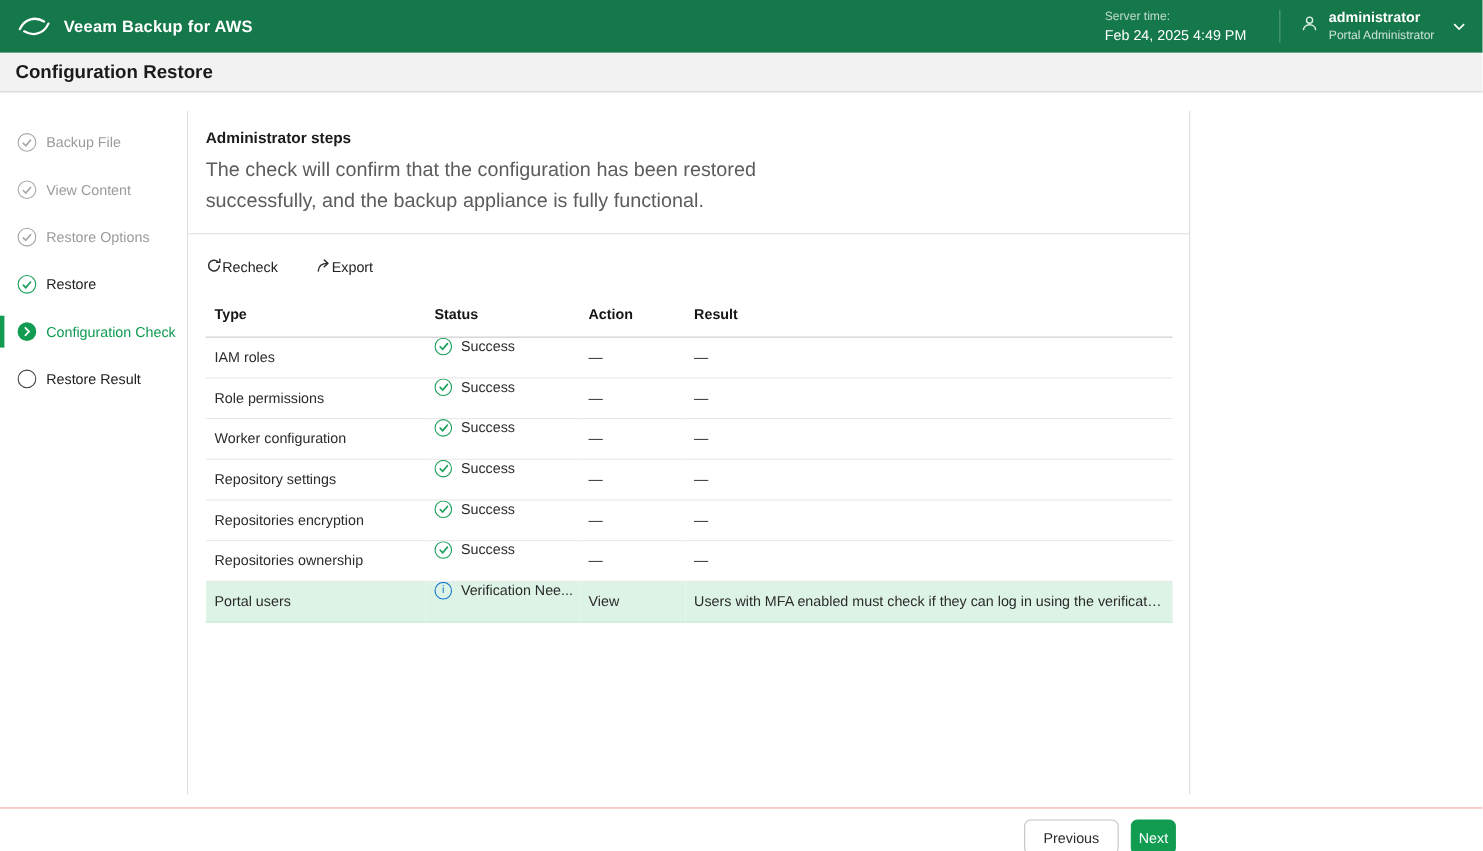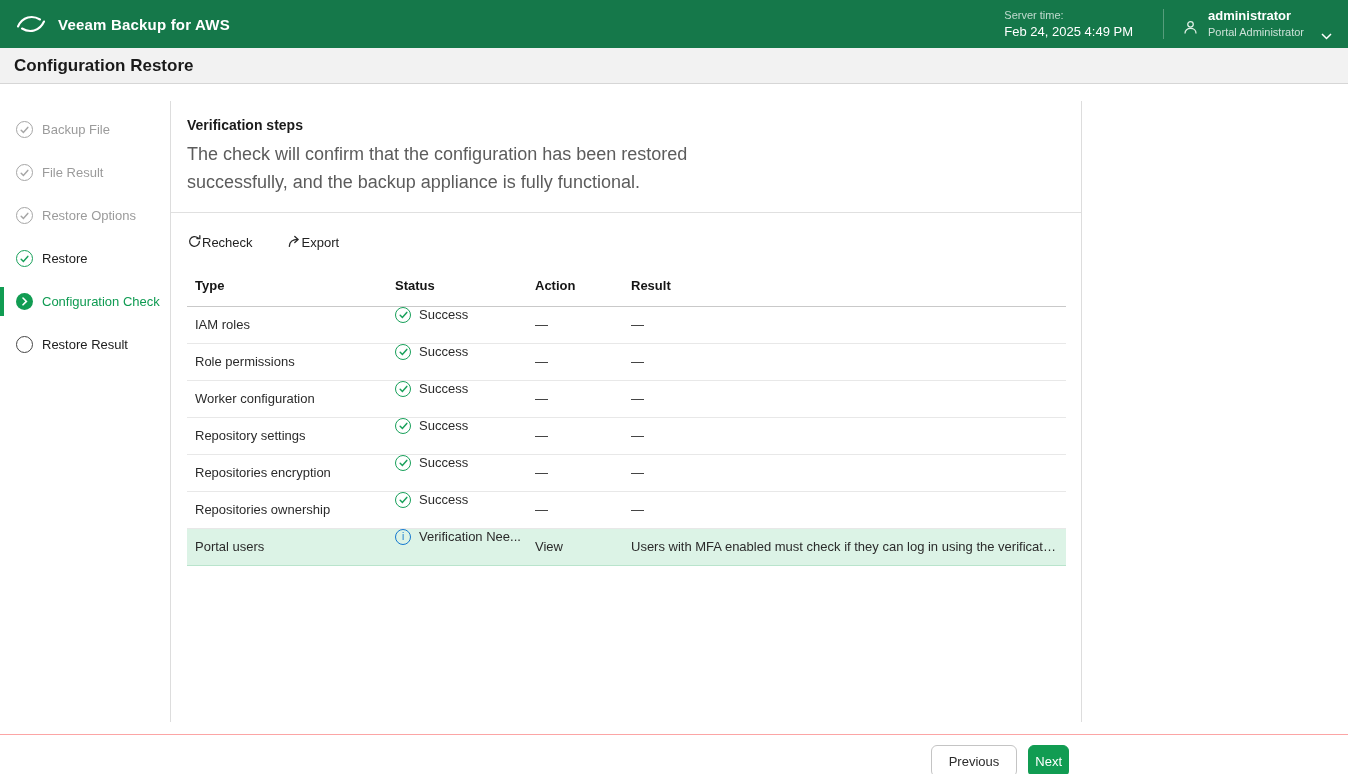--- a/index.html
+++ b/index.html
@@ -8,21 +8,21 @@
 
   
   .topbar { position:absolute; top:0; left:0; right:0; height:48px; background:#15784a; display:flex; align-items:center; padding:0 16px; color:#fff; }
   .logo { display:flex; align-items:center; margin-right:12px; }
   .app-title { font-size:15px; font-weight:bold; letter-spacing:.2px; }
   .topbar-spacer { flex:1; }
   .server-time { text-align:left; margin-right:30px; line-height:1.35; }
   .server-time .lbl { font-size:11px; color:rgba(255,255,255,.72); }
   .server-time .val { font-size:13px; color:#fff; }
   .topbar-divider { width:1px; height:30px; background:rgba(255,255,255,.28); margin-right:18px; }
-  .user-block { display:flex; align-items:flex-end; gap:9px; cursor:pointer; }
+  .user-block { display:flex; align-items:center; gap:9px; cursor:pointer; }
   .user-names { line-height:1.3; }
   .user-name { font-size:13px; font-weight:bold; }
   .user-role { font-size:11px; color:rgba(255,255,255,.78); }
   .chevron { margin-left:8px; display:flex; }
 
   
   .titlebar { position:absolute; top:48px; left:0; right:0; height:36px; background:#f2f2f2; border-bottom:1px solid #d6d6d6; display:flex; align-items:center; padding-left:14px; }
   .page-title { font-size:17px; font-weight:bold; color:#1a1a1a; }
 
   
@@ -117,21 +117,21 @@
           </svg>
       </span>
       <span data-interactable="false">Backup File</span>
     </div>
     <div class="step done" data-interactable="true">
       <span class="sicon" data-interactable="false">
         <svg width="9" height="8" viewBox="0 0 9 8" fill="none" stroke="#a6a6a6" stroke-width="1.5" stroke-linecap="round">
             <path d="M1.2 4.2l2.2 2.3L7.8 1.4"></path>
           </svg>
       </span>
-      <span data-interactable="false">File Result</span>
+      <span data-interactable="false">View Content</span>
     </div>
     <div class="step done" data-interactable="true">
       <span class="sicon" data-interactable="false">
         <svg width="9" height="8" viewBox="0 0 9 8" fill="none" stroke="#a6a6a6" stroke-width="1.5" stroke-linecap="round">
             <path d="M1.2 4.2l2.2 2.3L7.8 1.4"></path>
           </svg>
       </span>
       <span data-interactable="false">Restore Options</span>
     </div>
     <div class="step done-green" data-interactable="true">
@@ -151,21 +151,21 @@
       <span data-interactable="false">Configuration Check</span>
     </div>
     <div class="step pending" data-interactable="true">
       <span class="sicon" data-interactable="false"></span>
       <span data-interactable="false">Restore Result</span>
     </div>
   </div>
 
   <div class="content" data-interactable="false">
     <div class="section-head" data-interactable="false">
-      <div class="section-title" data-interactable="false">Verification steps</div>
+      <div class="section-title" data-interactable="false">Administrator steps</div>
       <div class="section-desc" data-interactable="false">The check will confirm that the configuration has been restored successfully, and the backup appliance is fully functional.</div>
     </div>
 
     <div class="toolbar" data-interactable="false">
       <button class="tool-btn" data-interactable="true">
         <span data-interactable="false">
           <svg width="15" height="15" viewBox="0 0 16 16" fill="none" stroke="#2b2b2b" stroke-width="1.4" stroke-linecap="round">
             <path d="M13.2 8a5.2 5.2 0 1 1-1.5-3.7"></path>
             <path d="M13.7 1.7v3.1h-3.1"></path>
           </svg>

